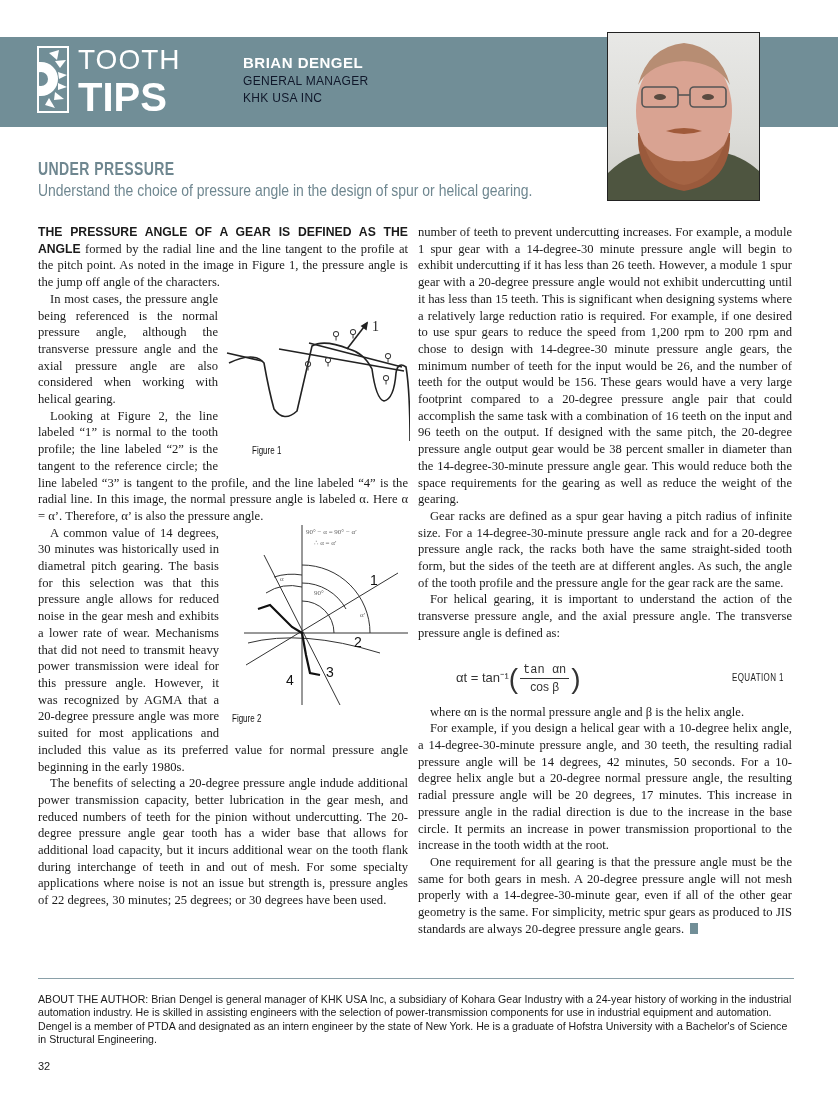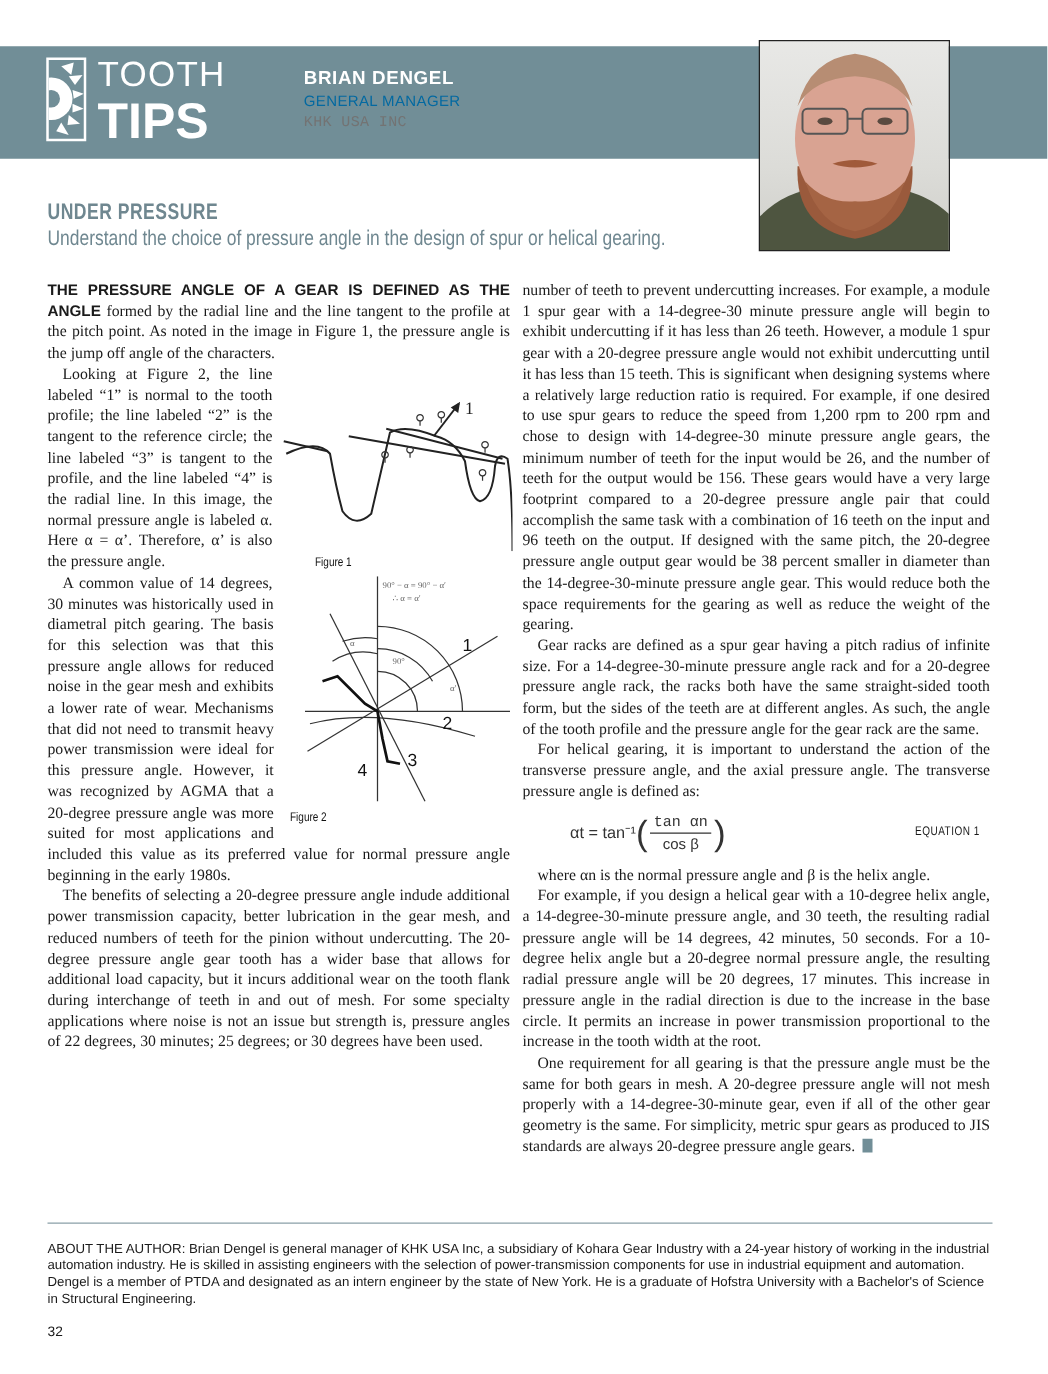--- a/index.html
+++ b/index.html
@@ -3,35 +3,35 @@
 <meta charset="utf-8">
 <style>
   html,body{margin:0;padding:0;background:#fff;}
   body{width:838px;height:1099px;position:relative;overflow:hidden;font-family:"Liberation Serif",serif;color:#1a1a1a;}
   .banner{position:absolute;left:0;top:37px;width:838px;height:90px;background:#718e97;}
   .logo-box{position:absolute;left:37px;top:46px;width:32px;height:67px;border:2px solid #fff;box-sizing:border-box;overflow:hidden;}
   .logo-box svg{position:absolute;left:0;top:0;}
   .tooth{position:absolute;left:78px;top:40px;color:#fff;font-family:"Liberation Sans",sans-serif;font-size:28px;font-weight:400;letter-spacing:1px;line-height:40px;}
   .tips{position:absolute;left:78px;top:77px;color:#fff;font-family:"Liberation Sans",sans-serif;font-size:40px;font-weight:700;line-height:40px;}
   .author-name{position:absolute;left:243px;top:54px;color:#fff;font-family:"Liberation Sans",sans-serif;font-size:15px;font-weight:700;letter-spacing:0.5px;}
-  .author-title{position:absolute;left:243px;top:74px;color:#0369a1;font-family:"Liberation Sans",sans-serif;font-size:12px;letter-spacing:0.3px;}
-  .author-company{position:absolute;left:243px;top:91px;color:#737373;font-family:Liberation Mono, monospace;font-size:12px;letter-spacing:0.3px;}
+  .author-title{position:absolute;left:243px;top:74px;color:#0f172a;font-family:"Liberation Sans",sans-serif;font-size:12px;letter-spacing:0.3px;}
+  .author-company{position:absolute;left:243px;top:91px;color:#0f172a;font-family:Liberation Sans, sans-serif;font-size:12px;letter-spacing:0.3px;}
   .photo{position:absolute;left:607px;top:32px;width:153px;height:169px;border:1px solid #222;box-sizing:border-box;background:linear-gradient(180deg,#e8e8e6 0%,#dcdcd8 60%,#cfcfca 100%);overflow:hidden;}
   .headline{position:absolute;left:38px;top:159px;color:#6f8790;font-family:"Liberation Sans",sans-serif;font-size:18px;font-weight:700;transform:scaleX(0.78);transform-origin:left top;letter-spacing:0.5px;}
   .subhead{position:absolute;left:38px;top:181px;color:#6f8790;font-family:"Liberation Sans",sans-serif;font-size:17px;transform:scaleX(0.82);transform-origin:left top;white-space:nowrap;}
   .col{position:absolute;font-size:12.6px;line-height:16.7px;text-align:justify;}
   .col p{margin:0;text-indent:12px;}
   .col p.first{text-indent:0;}
   .lead{font-family:"Liberation Sans",sans-serif;font-weight:700;font-size:12.2px;}
   .col-left{left:38px;top:224px;width:370px;}
   .wrap-fig1{float:right;width:186px;height:170px;margin:0 -2px 0 6px;position:relative;}
   .wrap-fig2{float:right;width:180px;height:203px;margin:0 -2px 0 11px;position:relative;}
   .fig-caption{position:absolute;font-family:"Liberation Sans",sans-serif;font-size:10px;transform:scaleX(0.8);transform-origin:left top;color:#111;}
   .col-right{left:418px;top:224px;width:374px;}
-  .equation{position:relative;height:44px;margin:4px 0 2px 0;}
+  .equation{position:relative;height:44px;margin:16px 0 2px 0;}
   .eq-formula{position:absolute;left:38px;top:4px;font-family:"Liberation Sans",sans-serif;font-size:13px;color:#333;display:flex;align-items:center;}
   .eq-frac{display:inline-flex;flex-direction:column;align-items:center;margin:0 2px;font-size:12px;}
   .eq-frac .num{border-bottom:1px solid #333;padding:0 3px;font-family:Liberation Mono, monospace;}
   .eq-paren{font-size:28px;font-weight:300;line-height:28px;}
   .eq-label{position:absolute;right:8px;top:12px;font-family:"Liberation Sans",sans-serif;font-size:10px;letter-spacing:0.5px;transform:scaleX(0.8);transform-origin:right top;}
   .end-mark{display:inline-block;width:8px;height:11px;background:#718e97;vertical-align:-1px;margin-left:6px;}
   .rule{position:absolute;left:38px;top:978px;width:756px;height:1px;background:#8aa0a8;}
   .about{position:absolute;left:38px;top:993px;width:756px;font-family:"Liberation Sans",sans-serif;font-size:10.6px;line-height:13.4px;color:#1a1a1a;}
   .page-num{position:absolute;left:38px;top:1060px;font-family:"Liberation Sans",sans-serif;font-size:11px;font-weight:400;}
   .site{position:absolute;left:85px;top:1060px;font-family:"Liberation Sans",sans-serif;font-size:11.5px;color:#c0392b;margin-top:44px;}
@@ -100,20 +100,21 @@
         <text x="80" y="78">⚲</text>
           <text x="100" y="74">⚲</text>
           <text x="158" y="92">⚲</text>
           <text x="108" y="48">⚲</text>
           <text x="125" y="46">⚲</text>
           <text x="160" y="70">⚲</text>
       </g>
     </svg>
     <div class="fig-caption" style="left:28px;top:152px;">Figure 1</div>
   </div>
+  <p>In most cases, the pressure angle being referenced is the normal pressure angle, although the transverse pressure angle and the axial pressure angle are also considered when working with helical gearing.</p>
   <p>Looking at Figure 2, the line labeled “1” is normal to the tooth profile; the line labeled “2” is the tangent to the reference circle; the line labeled “3” is tangent to the profile, and the line labeled “4” is the radial line. In this image, the normal pressure angle is labeled α. Here α = α’. Therefore, α’ is also the pressure angle.</p>
   <div class="wrap-fig2">
     <svg width="180" height="185" viewBox="0 0 180 185">
       <g stroke="#333" stroke-width="1" fill="none">
         <line x1="72" y1="0" x2="72" y="185" y2="180"></line>
         <line x1="14" y1="108" x2="178" y2="108"></line>
         <line x1="16" y1="140" x2="168" y2="48"></line>
         <line x1="34" y1="30" x2="110" y2="180"></line>
         <path d="M18,118 Q72,104 150,128"></path>
         <path d="M72,40 A68,68 0 0 1 140,108"></path>

